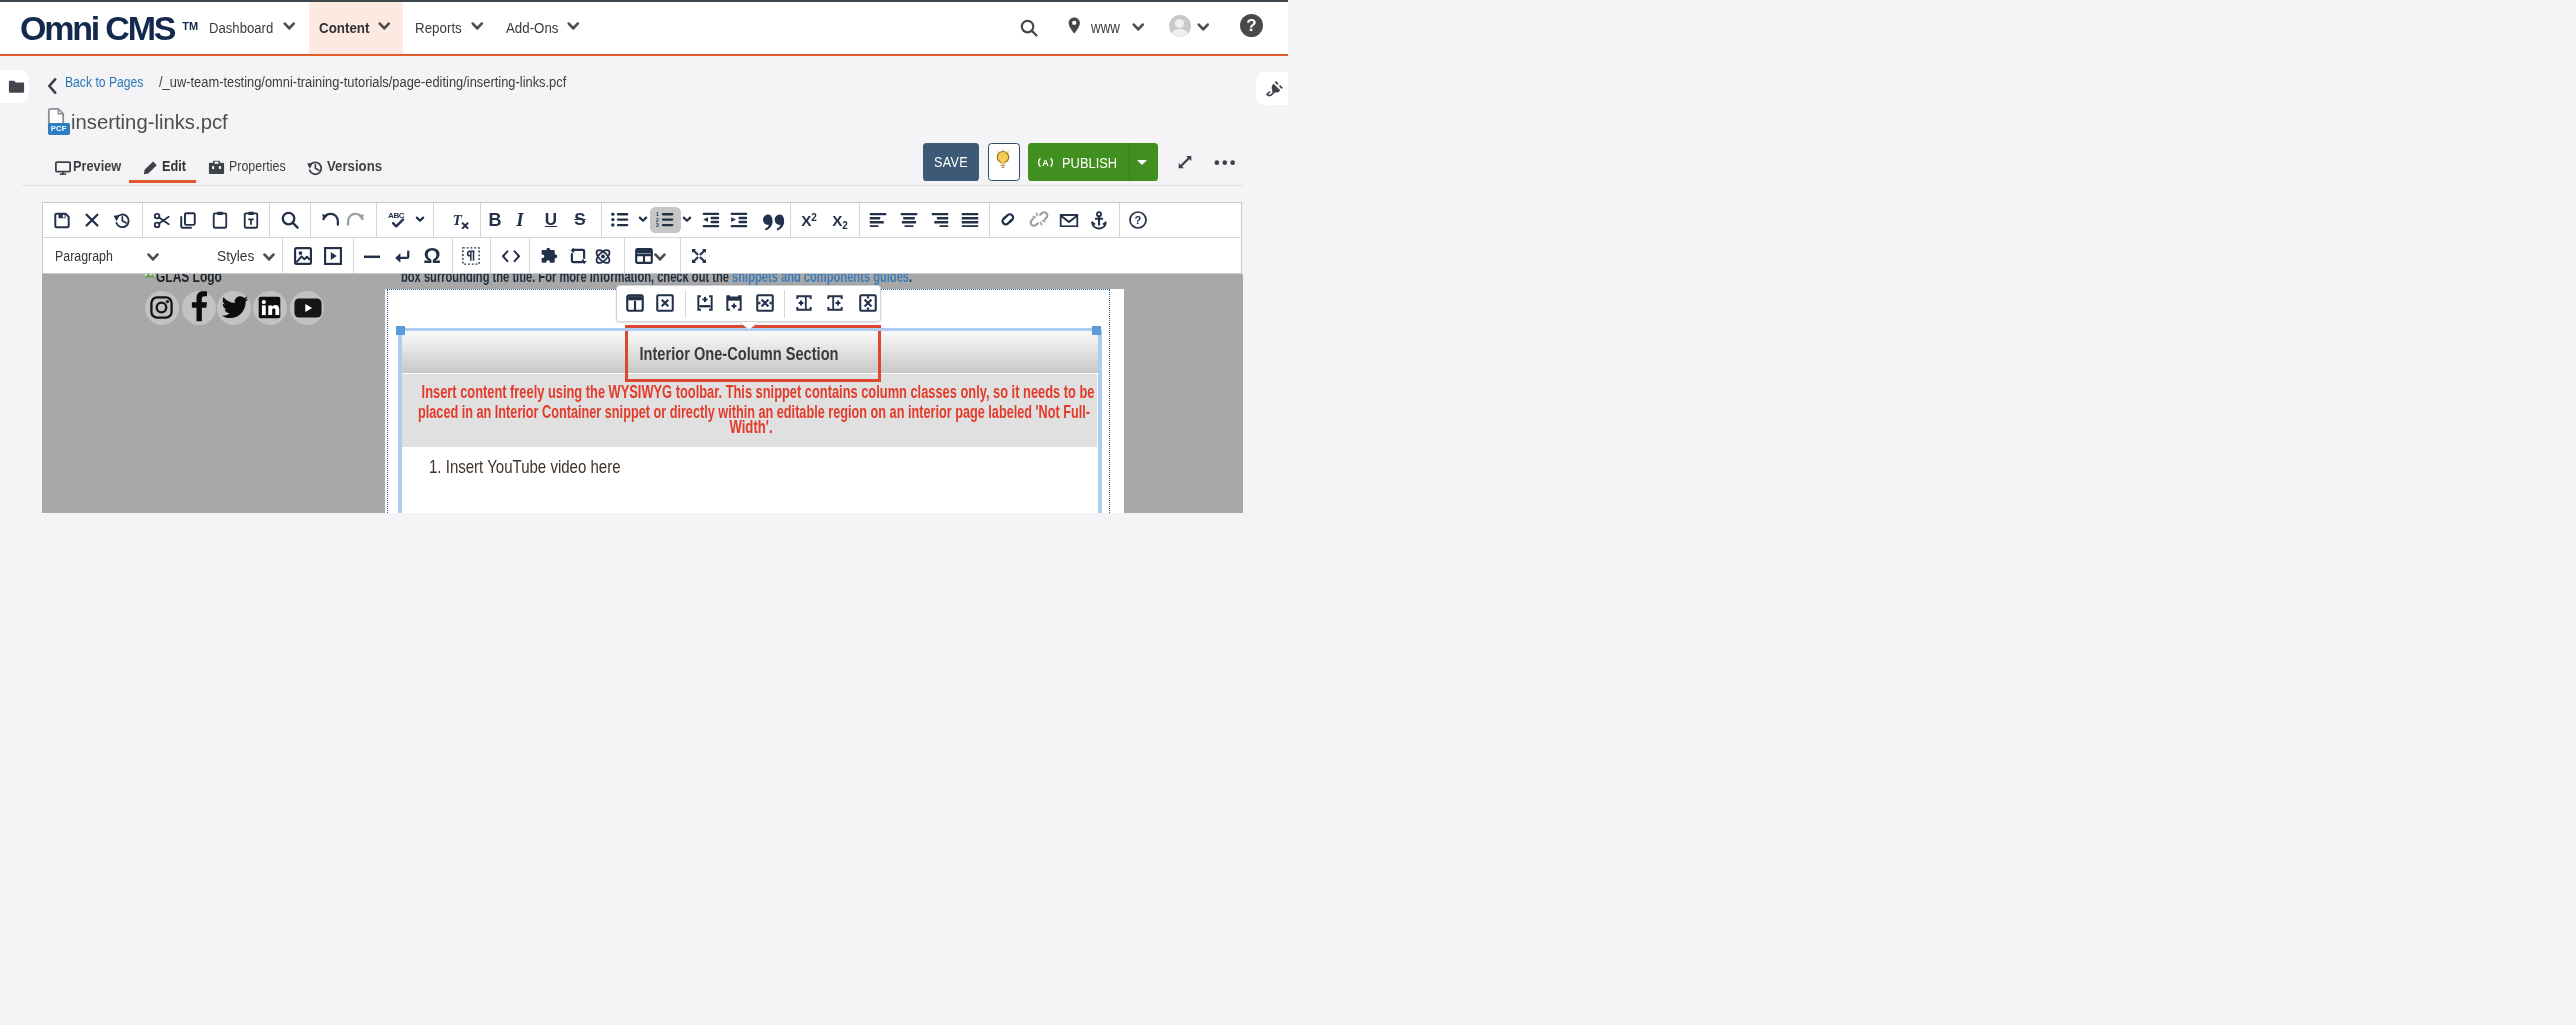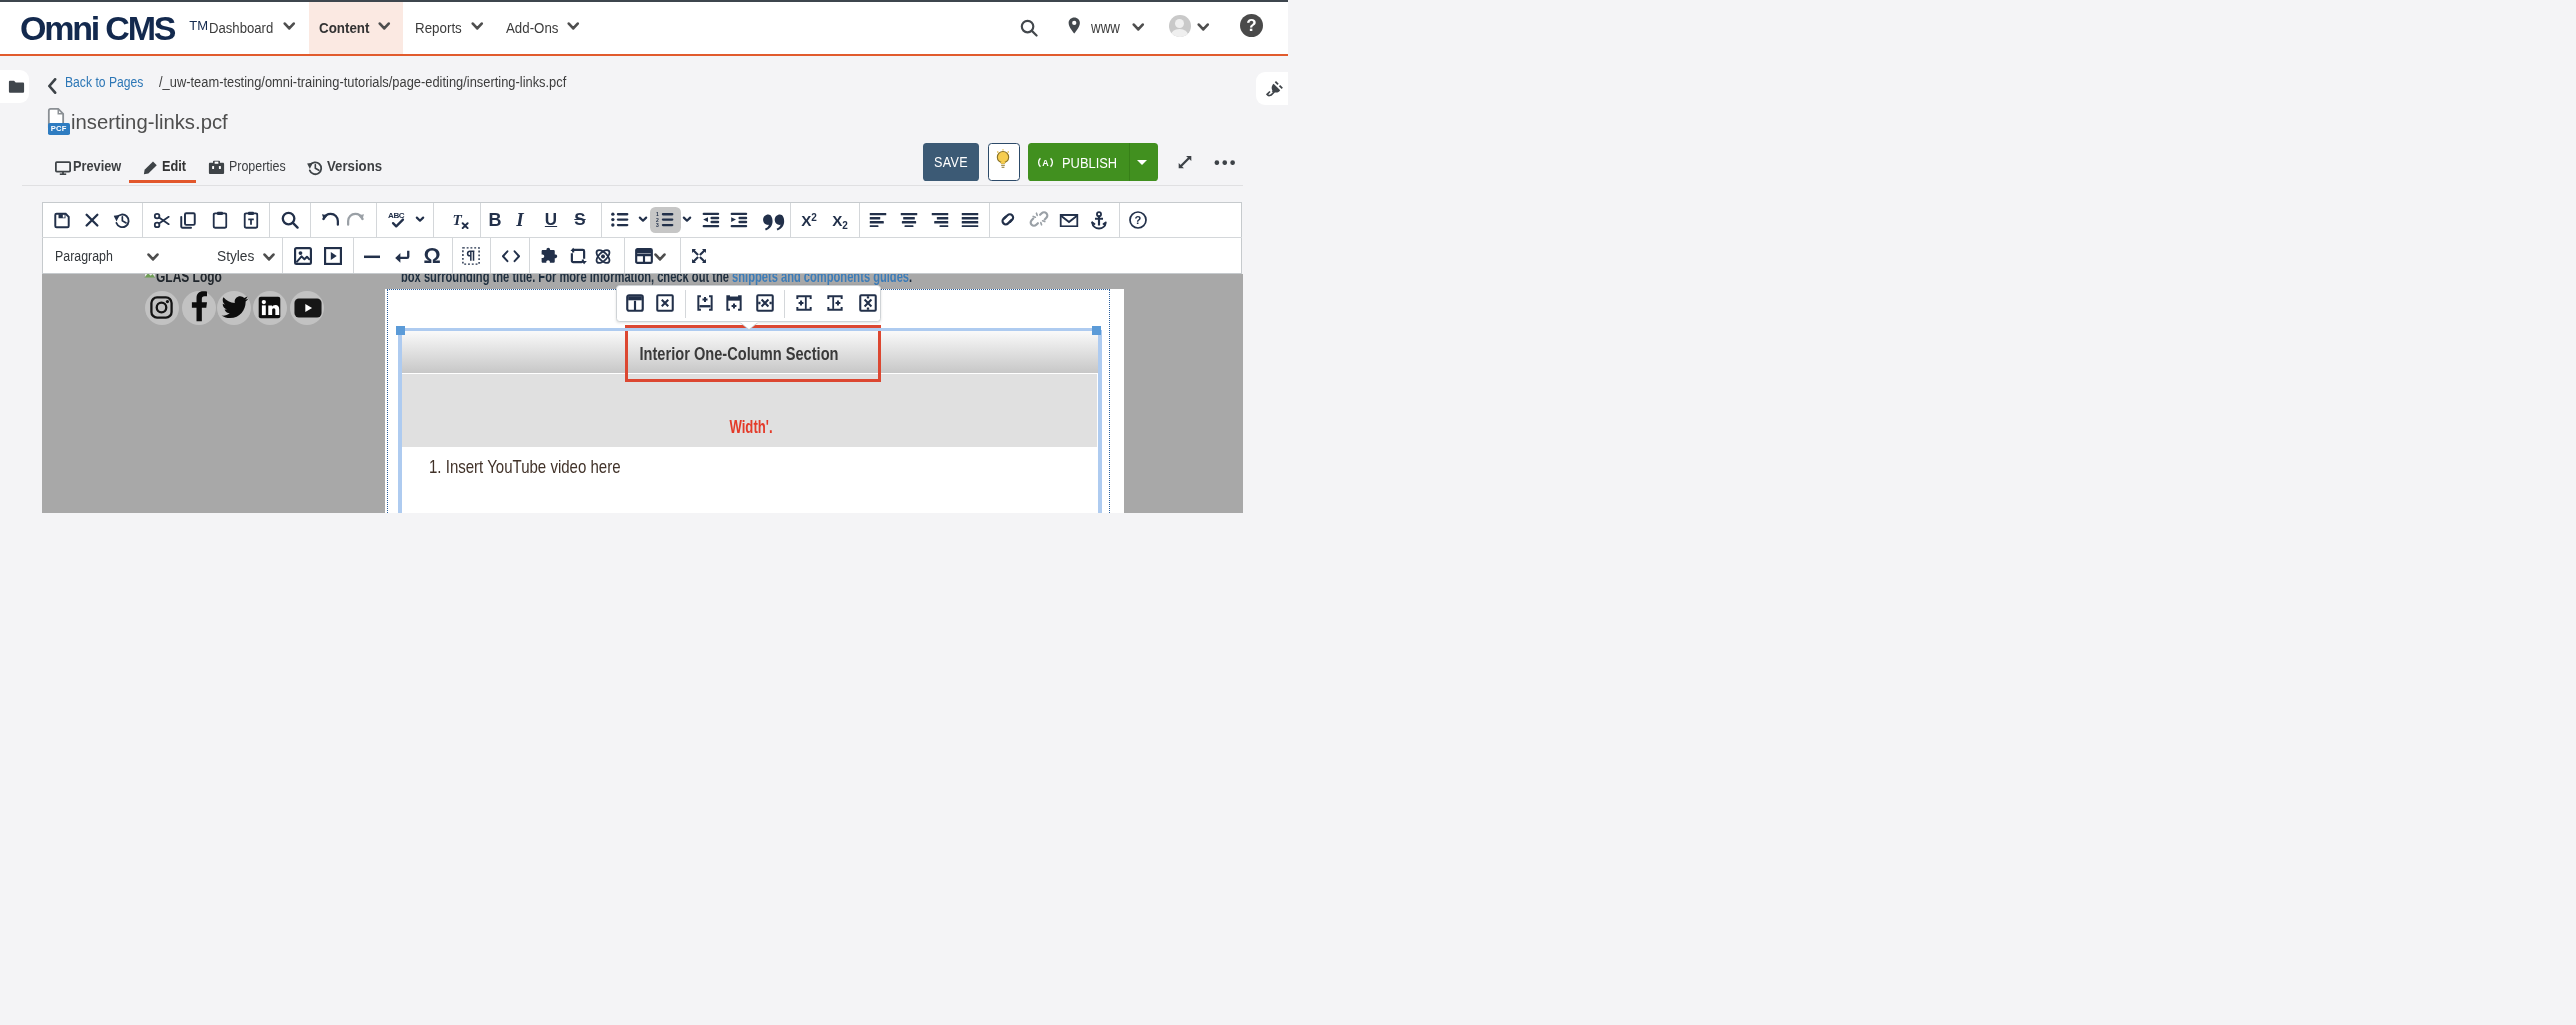--- a/index.html
+++ b/index.html
@@ -3,21 +3,21 @@
 <meta charset="utf-8">
 <style>
 html,body{margin:0;padding:0;}
 body{width:1288px;height:513px;overflow:hidden;font-family:"Liberation Sans",sans-serif;background:#f4f4f6;position:relative;}
 .abs{position:absolute;}
 .abs>svg{display:block;}
 #topstrip{left:0;top:0;width:1288px;height:1.8px;background:#3e464e;}
 #navbar{left:0;top:1.8px;width:1288px;height:52px;background:#fff;}
 #navunder{left:0;top:54px;width:1288px;height:1.8px;background:#e15b2d;}
 #logo{left:20px;top:9px;font-size:34px;font-weight:bold;color:#13294e;letter-spacing:-2.2px;}
-#logo sup{font-size:13px;letter-spacing:0;position:relative;top:2.7px;left:15px;font-weight:normal;}
+#logo sup{font-size:11px;letter-spacing:0;position:relative;top:2.7px;left:8px;font-weight:bold;}
 .navchev{top:22.4px;color:#4e4e4e;}
 #contentbg{left:309px;top:1.8px;width:94px;height:52px;background:#fbe9e2;}
 .nvicon{color:#43484d;}
 #avatar{left:1169px;top:15.2px;width:21.5px;height:21.5px;border-radius:50%;background:#c9c9c9;overflow:hidden;}
 #avatar .head{position:absolute;left:6.3px;top:4px;width:9px;height:9px;border-radius:50%;background:#efefef;}
 #avatar .bod{position:absolute;left:2.2px;top:13.4px;width:17px;height:12.5px;border-radius:50%;background:#efefef;}
 #helpc{left:1240px;top:14.3px;width:23px;height:23px;border-radius:50%;background:#4a4a4a;color:#fff;font-size:17px;font-weight:bold;text-align:center;line-height:24px;}
 
 #folderbox{left:-10.8px;top:70px;width:40px;height:33px;background:#fff;border-radius:9px;}
 #plugbox{left:1256px;top:72px;width:41px;height:33px;background:#fff;border-radius:9px;}
@@ -594,20 +594,22 @@
     </span>
     <span class="abs" style="left:265px;top:24px;margin-left:-13.4px;">
       <svg width="28" height="20" viewBox="0 0 31 22" fill="none">
         <rect x="0.5" y="0.5" width="30" height="21" rx="5" fill="#161616"></rect>
         <path d="M12.5 6.5 L20 11 L12.5 15.5 Z" fill="#fff"></path>
       </svg>
     </span>
     <div class="abs" style="left:360px;top:56px;width:696px;height:43px;background:linear-gradient(#fbfbfb,#c7c7c7);"></div>
     <span class="abs" style="left:697px;top:71px;transform:translateX(-50%);font-size:18.3px;font-weight:bold;color:#3a3a3a;line-height:1;white-space:pre;"><span style="display:inline-block;transform:scaleX(0.8);transform-origin:50% 50%;">Interior One-Column Section</span></span>
     <div class="abs" style="left:360px;top:100px;width:695px;height:73px;background:#e0e0e0;"></div>
+    <span class="abs" style="left:716px;top:110px;transform:translateX(-50%);font-size:17.5px;font-weight:bold;color:#e43a29;line-height:1;white-space:pre;"><span style="display:inline-block;transform:scaleX(0.734);transform-origin:50% 50%;">Insert content freely using the WYSIWYG toolbar. This snippet contains column classes only, so it needs to be</span></span>
+    <span class="abs" style="left:712px;top:130px;transform:translateX(-50%);font-size:17.5px;font-weight:bold;color:#e43a29;line-height:1;white-space:pre;"><span style="display:inline-block;transform:scaleX(0.725);transform-origin:50% 50%;">placed in an Interior Container snippet or directly within an editable region on an interior page labeled 'Not Full-</span></span>
     <span class="abs" style="left:709px;top:145px;transform:translateX(-50%);font-size:17.5px;font-weight:bold;color:#e43a29;line-height:1;white-space:pre;"><span style="display:inline-block;transform:scaleX(0.75);transform-origin:50% 50%;">Width'.</span></span>
     <span class="abs" style="left:387px;top:184px;font-size:18.4px;font-weight:normal;color:#413229;line-height:1;white-space:pre;"><span style="display:inline-block;transform:scaleX(0.817);transform-origin:0 0;">1. Insert YouTube video here</span></span>
     <div class="abs" style="left:583px;top:51px;width:256px;height:57px;border:3.6px solid #dc4731;box-sizing:border-box;"></div>
     <div class="abs" style="left:363px;top:54px;width:687px;height:3.1px;background:#aecbf0;"></div>
     <div class="abs" style="left:356px;top:56px;width:4px;height:183px;background:#aecbf0;"></div>
     <div class="abs" style="left:1056px;top:56px;width:3.6px;height:183px;background:#aecbf0;"></div>
     <div class="abs" style="left:354px;top:52px;width:9px;height:9px;background:#5b9bd8;"></div>
     <div class="abs" style="left:1050px;top:52px;width:9px;height:9px;background:#5b9bd8;"></div>
   </div>
 <div class="abs" style="left:616px;top:285px;width:265px;height:37px;background:#fff;border:0.9px solid #cfd3d6;border-radius:3.6px;box-shadow:0 0.9px 2.7px rgba(0,0,0,0.12);box-sizing:border-box;"></div>

